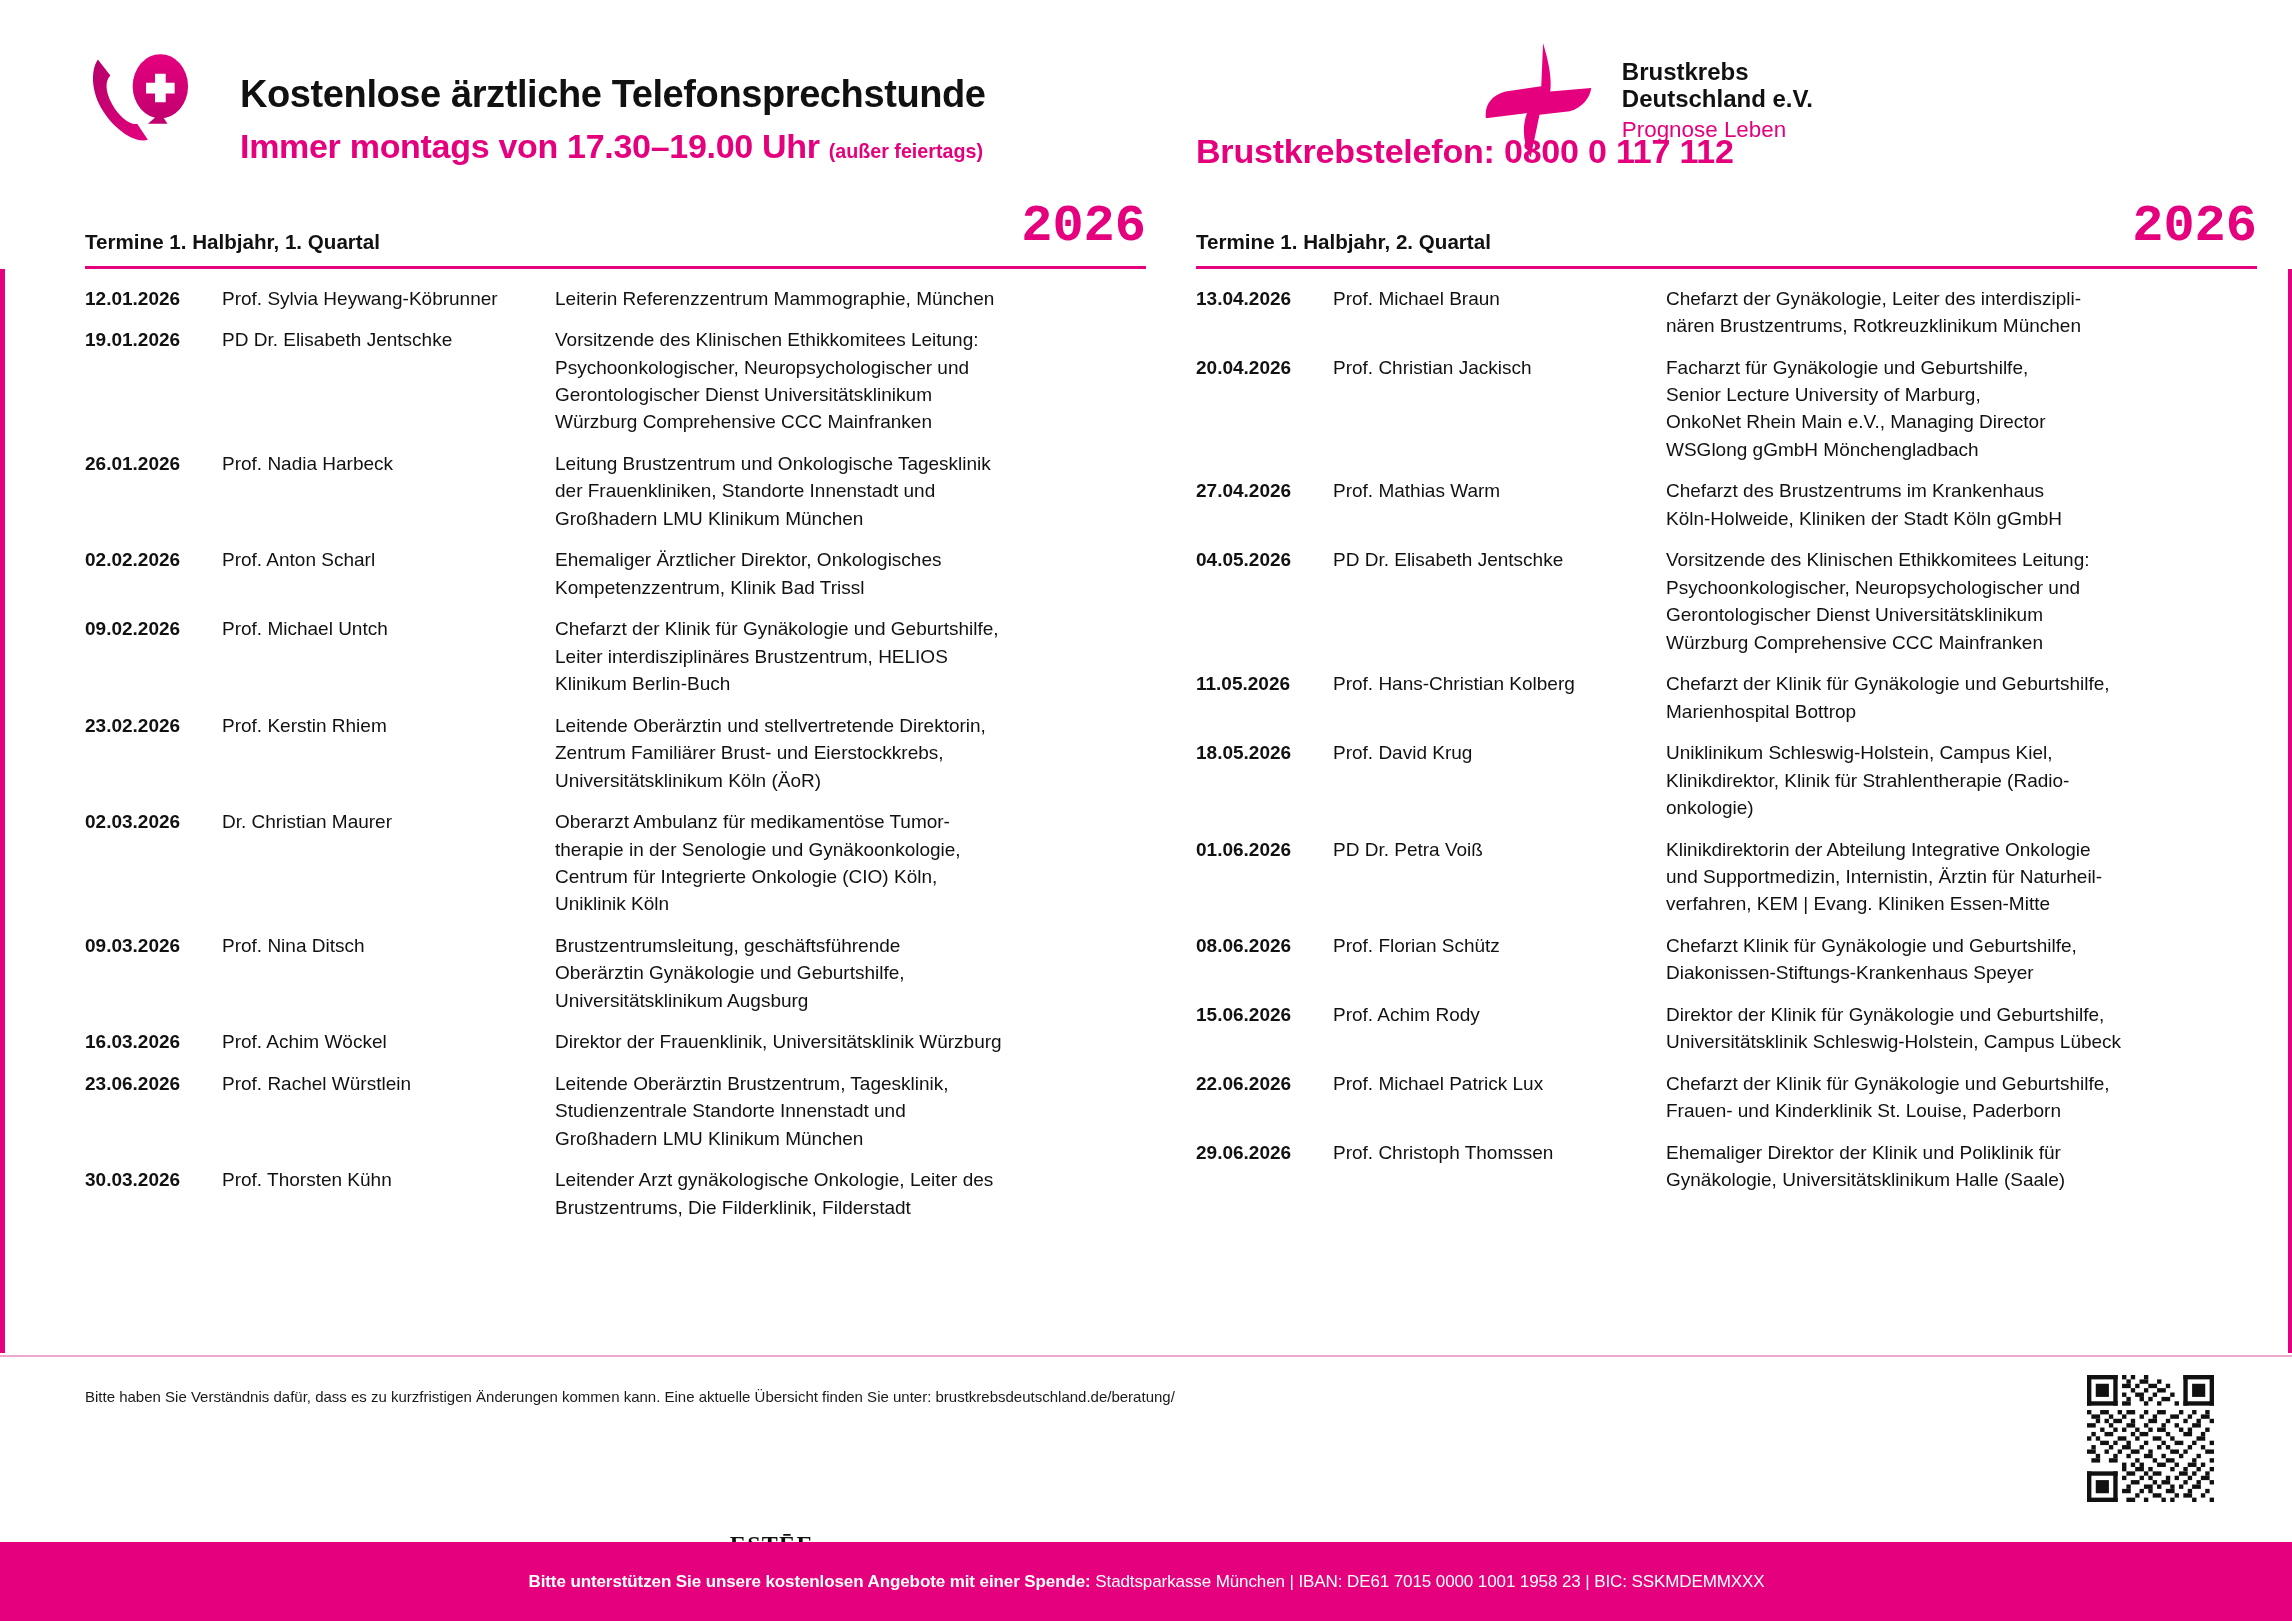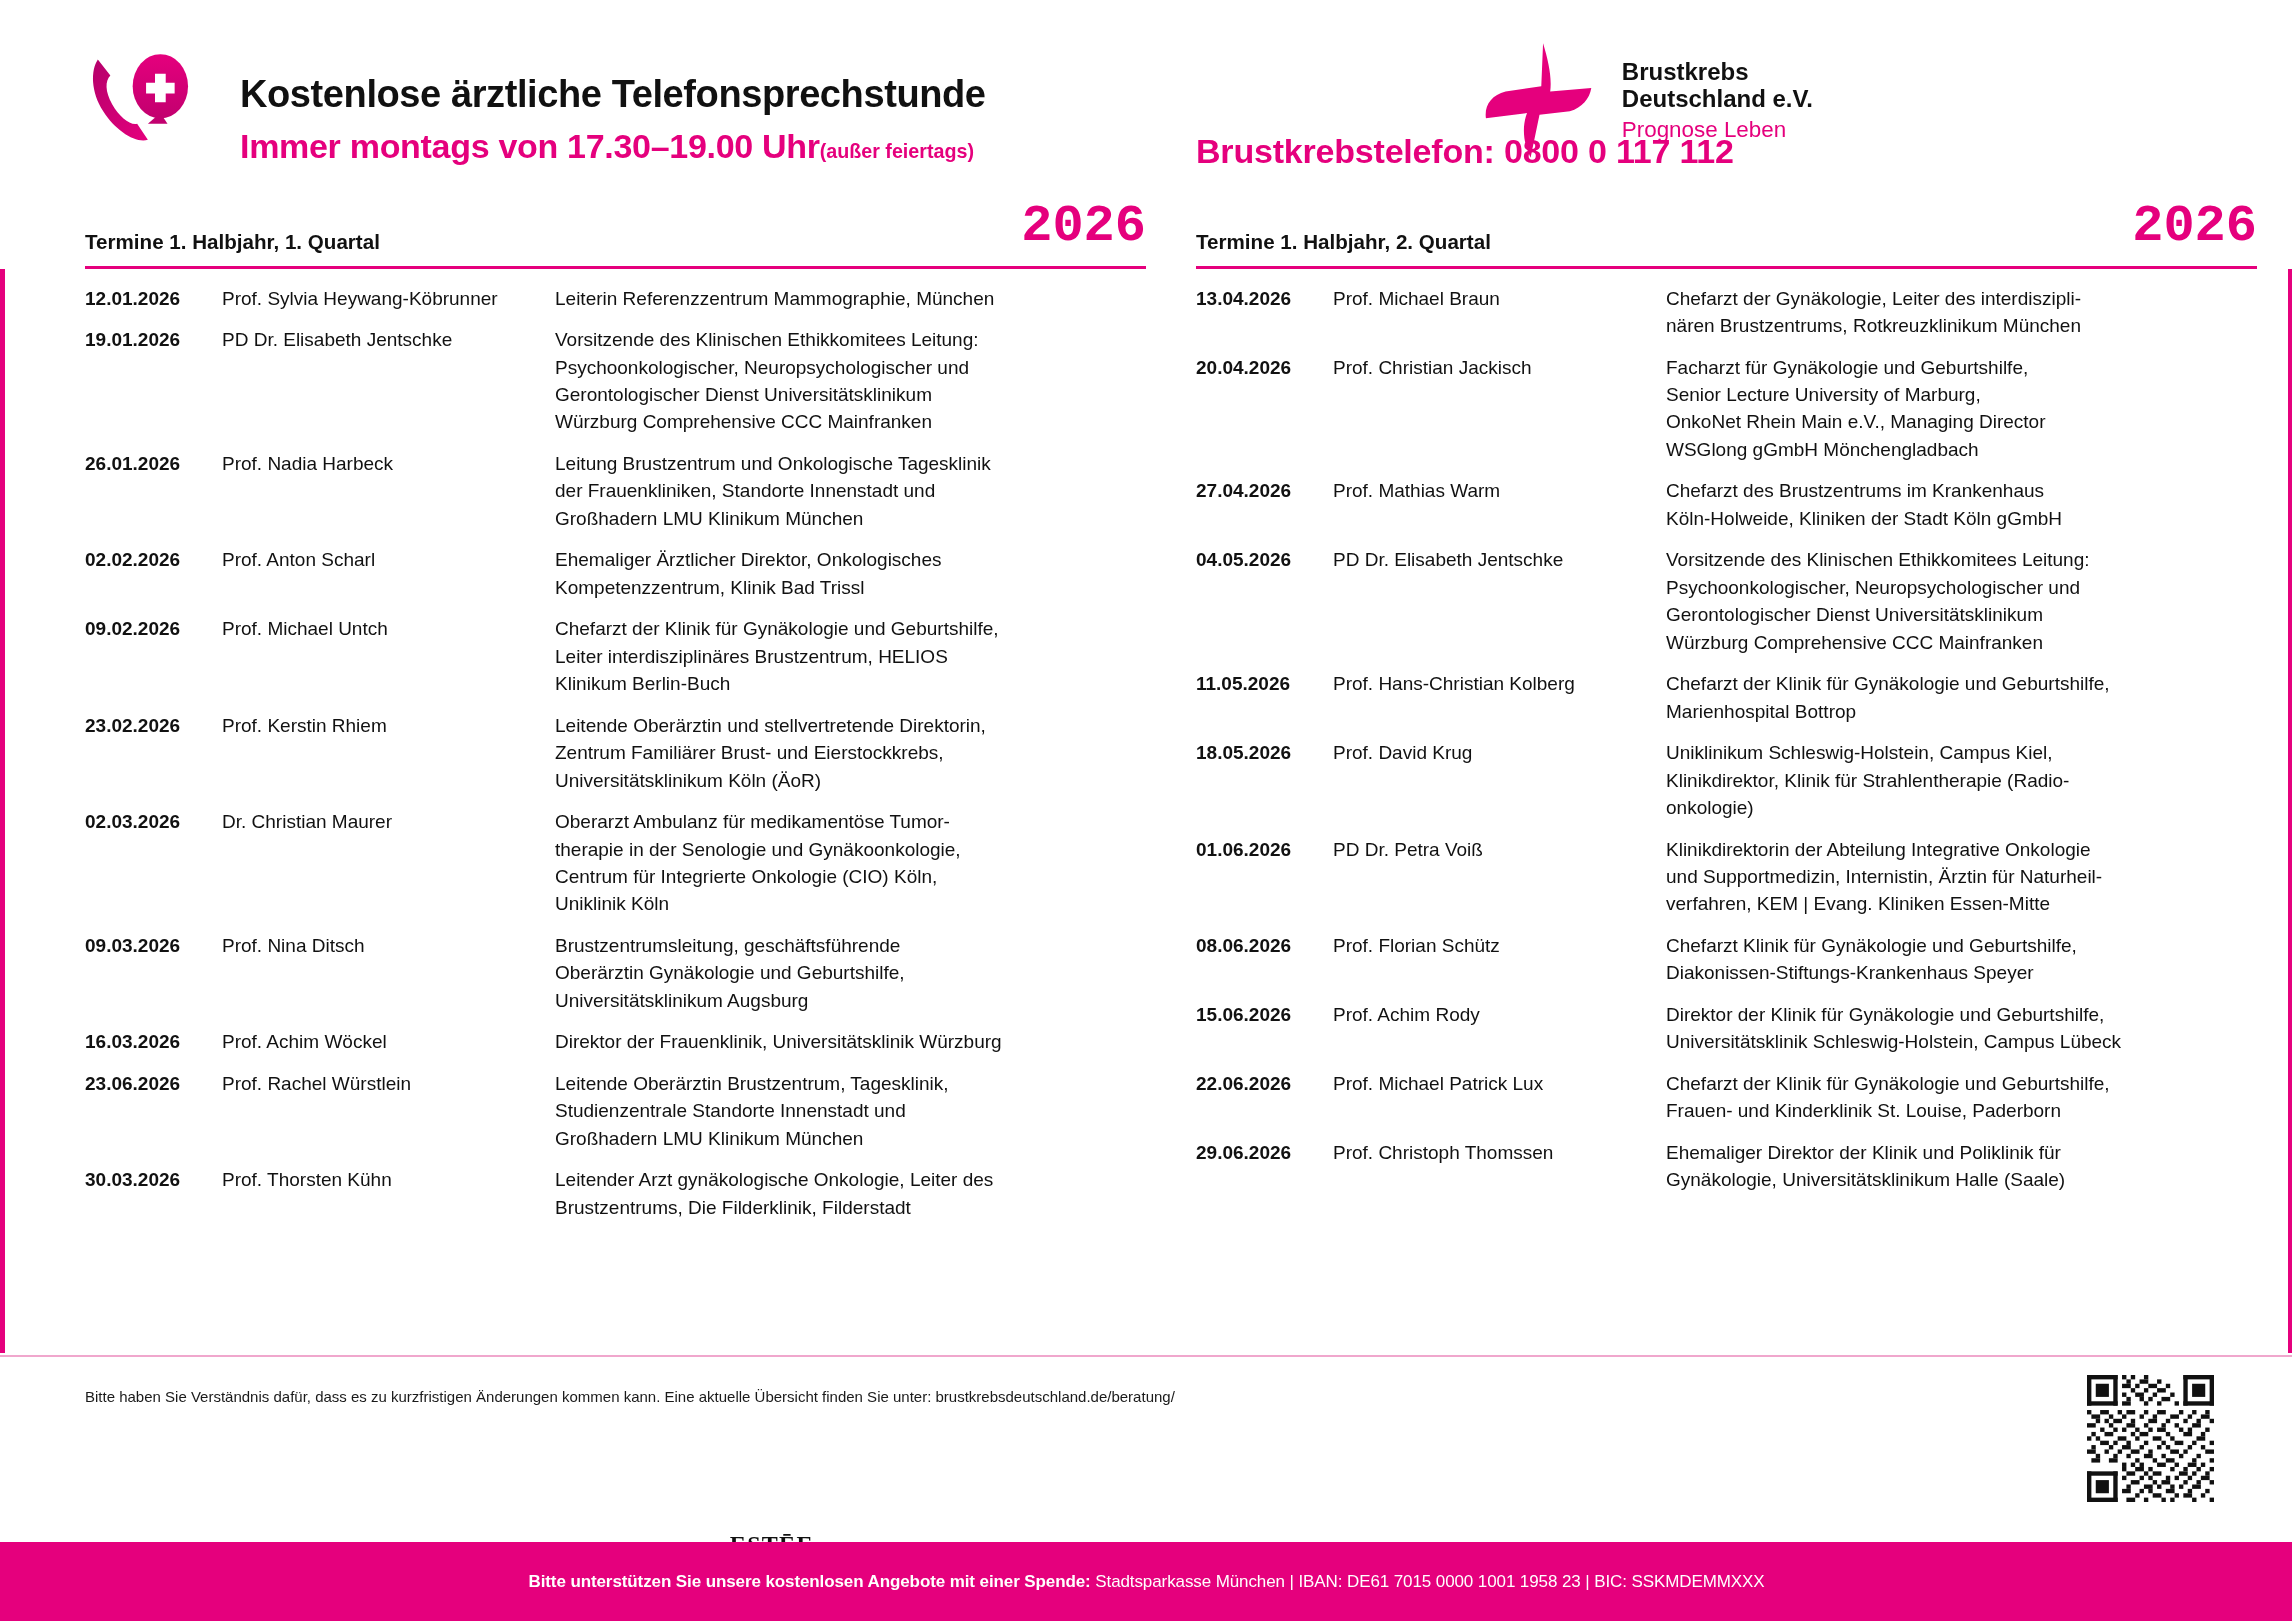--- a/index.html
+++ b/index.html
@@ -21,21 +21,21 @@
   .main-title {
     font-size: 38px; font-weight: 700; letter-spacing: -0.4px;
     color: #111; line-height: 1; white-space: nowrap;
   }
   .sub-line { margin-top: 14.3px; white-space: nowrap; }
   .sub-title {
     font-size: 34px; font-weight: 700; color: #e5007d;
     letter-spacing: -0.3px;
     margin-top: 32px;
   }
-  .sub-note { font-size: 19.7px; font-weight: 700; color: #e5007d; }
+  .sub-note { font-size: 19.7px; font-weight: 700; color: #e5007d; margin-left: 9px; }
 
   .hotline {
     position: absolute; left: 1196px; top: 132px;
     font-size: 34px; font-weight: 700; color: #e5007d;
     white-space: nowrap; letter-spacing: -0.2px;
   }
 
   .brand { position: absolute; right: 56px; top: 43px; display: flex; align-items: center; gap: 19.7px; }
   .brand-mark { width: 125px; height: 115px; }
   .brand-text { line-height: 1.12; }

